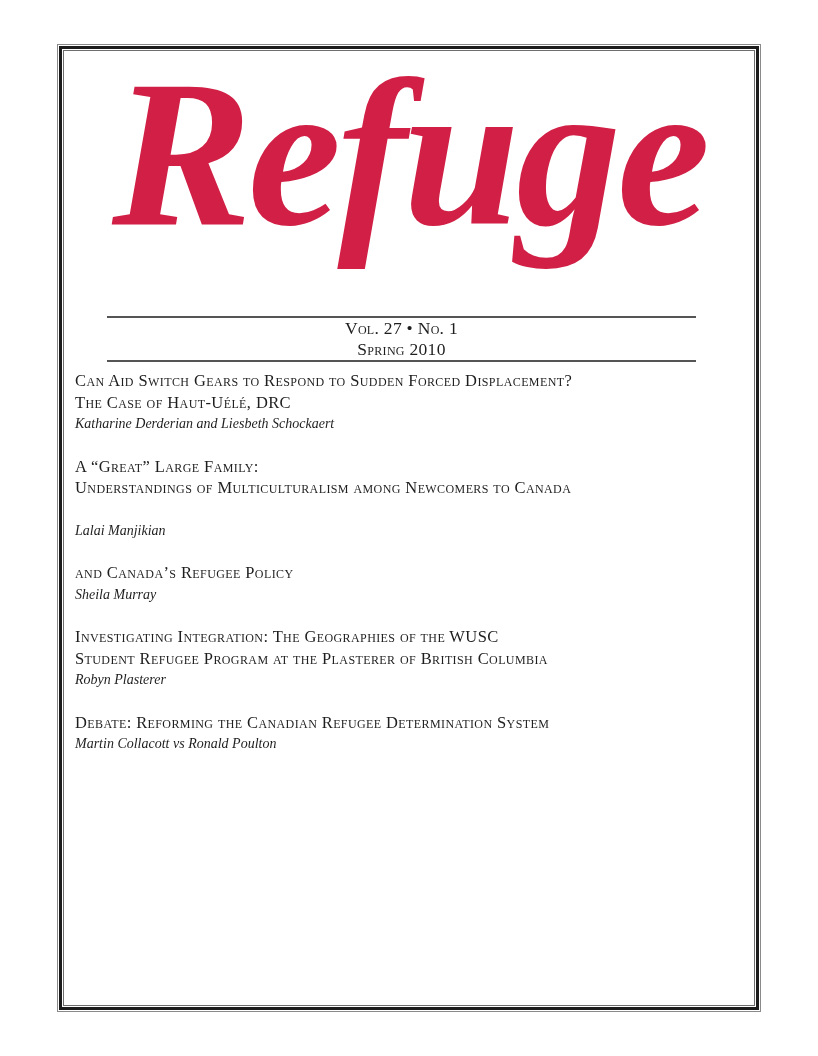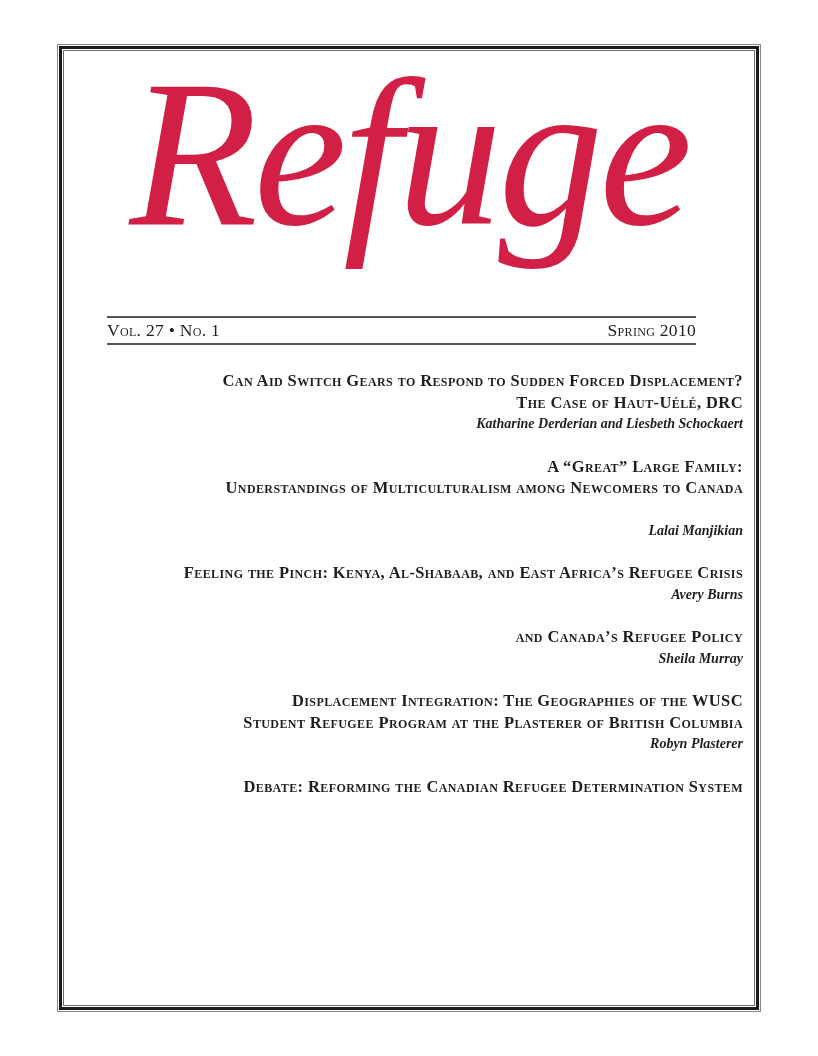--- a/index.html
+++ b/index.html
@@ -31,49 +31,49 @@
     box-sizing:border-box;
   }
   .content{position:absolute;inset:0;}
   
   .masthead{
     position:absolute;
     top:48px; left:0; right:0;
     margin:0;
     text-align:center;
     font-style:italic;
-    font-weight:normal;
+    font-weight:bold;
     font-size:210px;
     line-height:1.0;
     letter-spacing:-4px;
     color:#d11f45;
     font-family:"Liberation Serif", serif;
   }
   
   .issue-bar{
     position:absolute;
-    top:316px; left:107px; width:589px; height:29px;
+    top:316px; left:107px; width:589px; height:46px;
     box-sizing:border-box;
     border-top:2px solid #555555;
     border-bottom:2px solid #555555;
     display:flex;
     justify-content:space-between;
     align-items:center;
     font-variant:small-caps;
     font-size:17.5px;
     letter-spacing:0.3px;
     color:#1e1e1e;
+    flex-direction:column;
   }
   
   .articles{
     position:absolute;
     top:370px; left:75px; right:75px;
-    text-align:right;
+    text-align:left;
     color:#1e1e1e;
-    font-weight:bold;
   }
   .article{margin:0 0 21px 0;}
   .article .t{
     font-variant:small-caps;
     font-size:16.5px;
     line-height:21.5px;
     letter-spacing:0.4px;
   }
   .article .a{
     font-style:italic;
@@ -111,35 +111,32 @@
 
       <div class="article">
         <div class="t">A “Great” Large Family:</div>
         <div class="t">Understandings of Multiculturalism among Newcomers to Canada</div>
       </div>
 
       <div class="article">
         <div class="a">Lalai Manjikian</div>
       </div>
 
-      <div class="article">
-        <div class="t">Feeling the Pinch: Kenya, Al-Shabaab, and East Africa’s Refugee Crisis</div>
-        <div class="a">Avery Burns</div>
-      </div>
 
       <div class="article">
         <div class="t">and Canada’s Refugee Policy</div>
         <div class="a">Sheila Murray</div>
       </div>
 
       <div class="article">
-        <div class="t">Displacement Integration: The Geographies of the WUSC</div>
+        <div class="t">Investigating Integration: The Geographies of the WUSC</div>
         <div class="t">Student Refugee Program at the Plasterer of British Columbia</div>
         <div class="a">Robyn Plasterer</div>
       </div>
 
       <div class="article">
         <div class="t">Debate: Reforming the Canadian Refugee Determination System</div>
+        <div class="a">Martin Collacott vs Ronald Poulton</div>
       </div>
 
     </div>
   </div>
 </div>
 
 </body></html>

